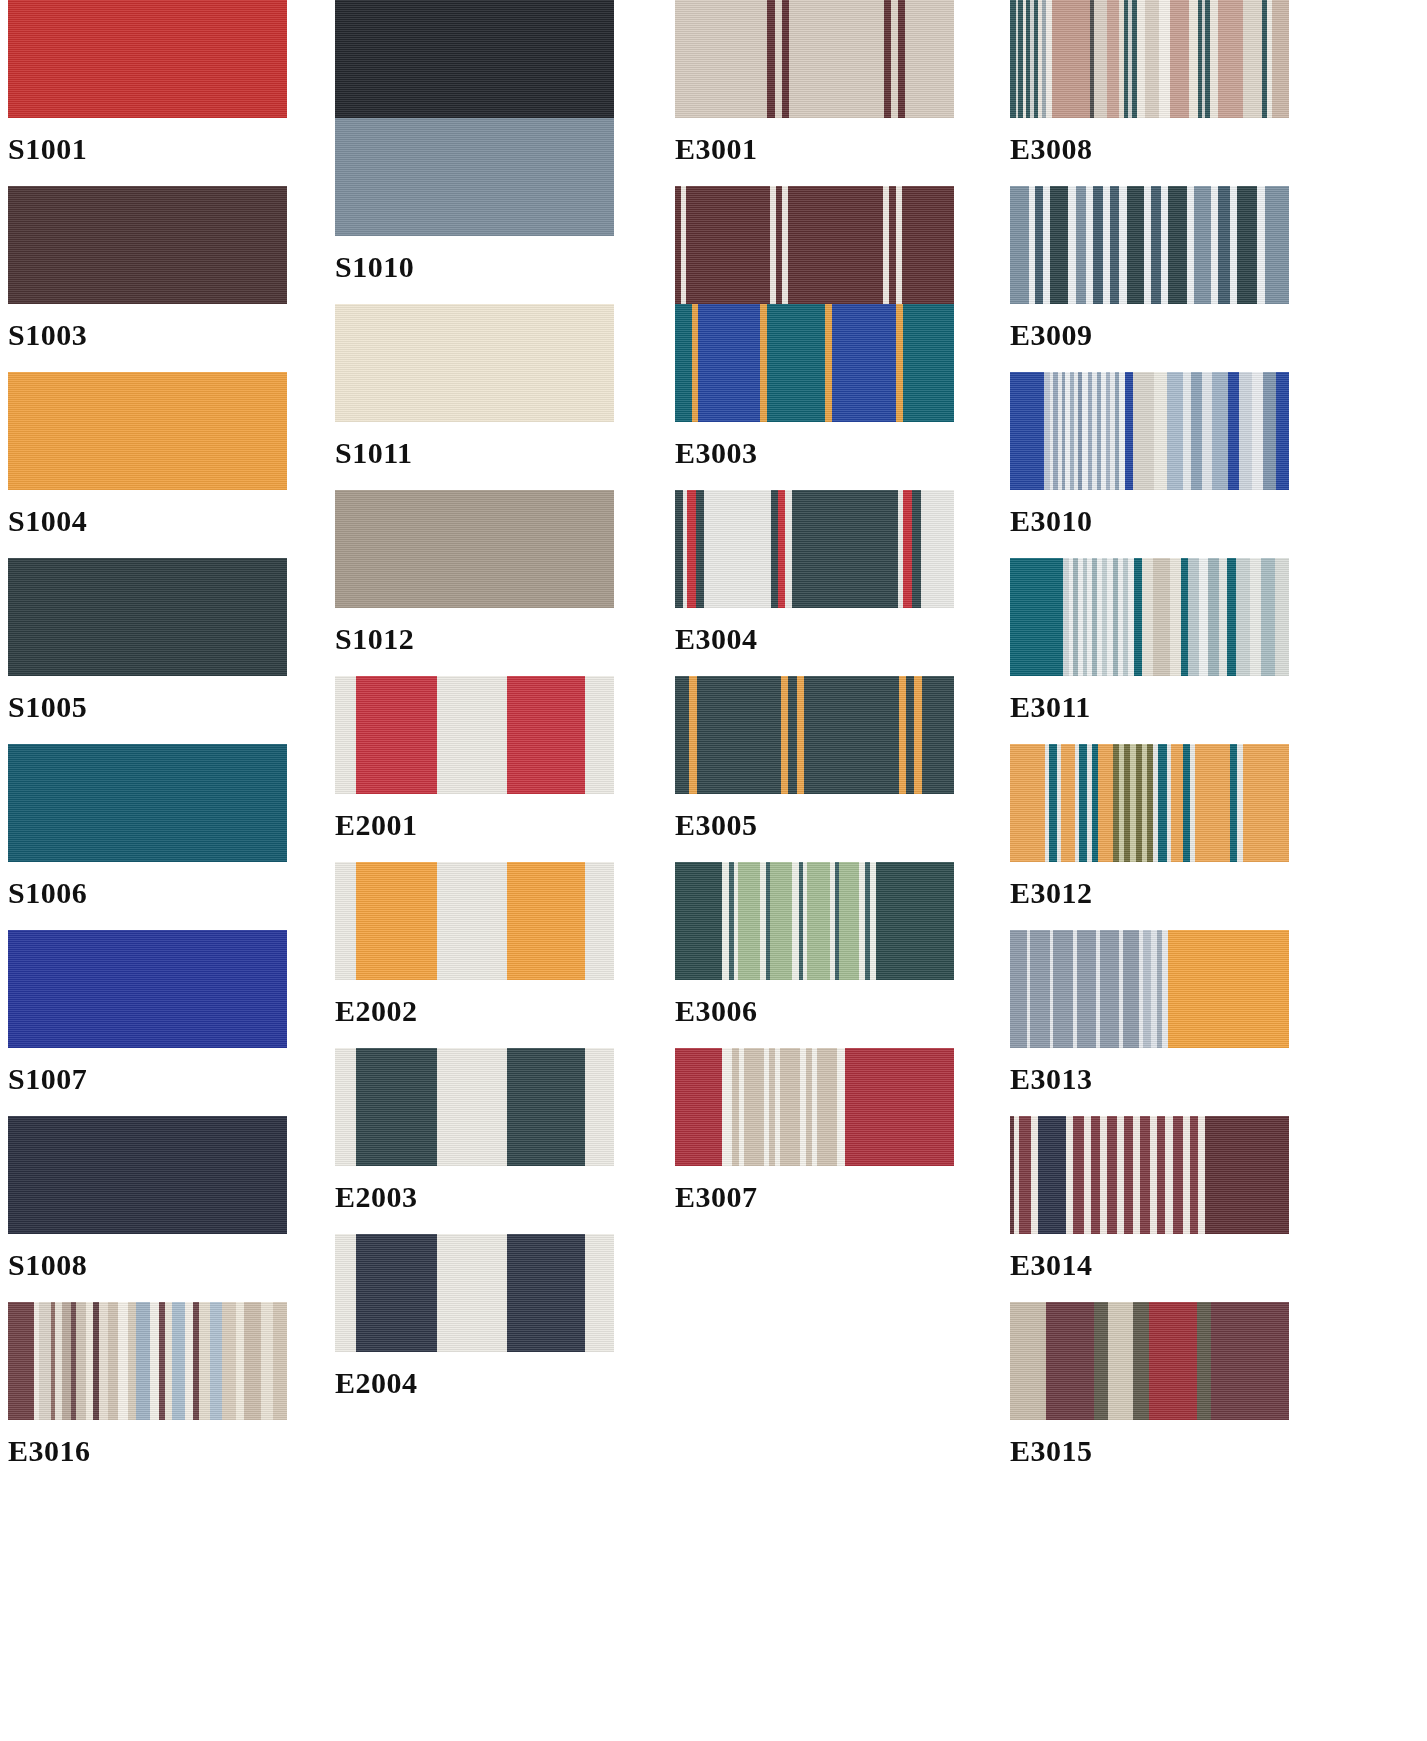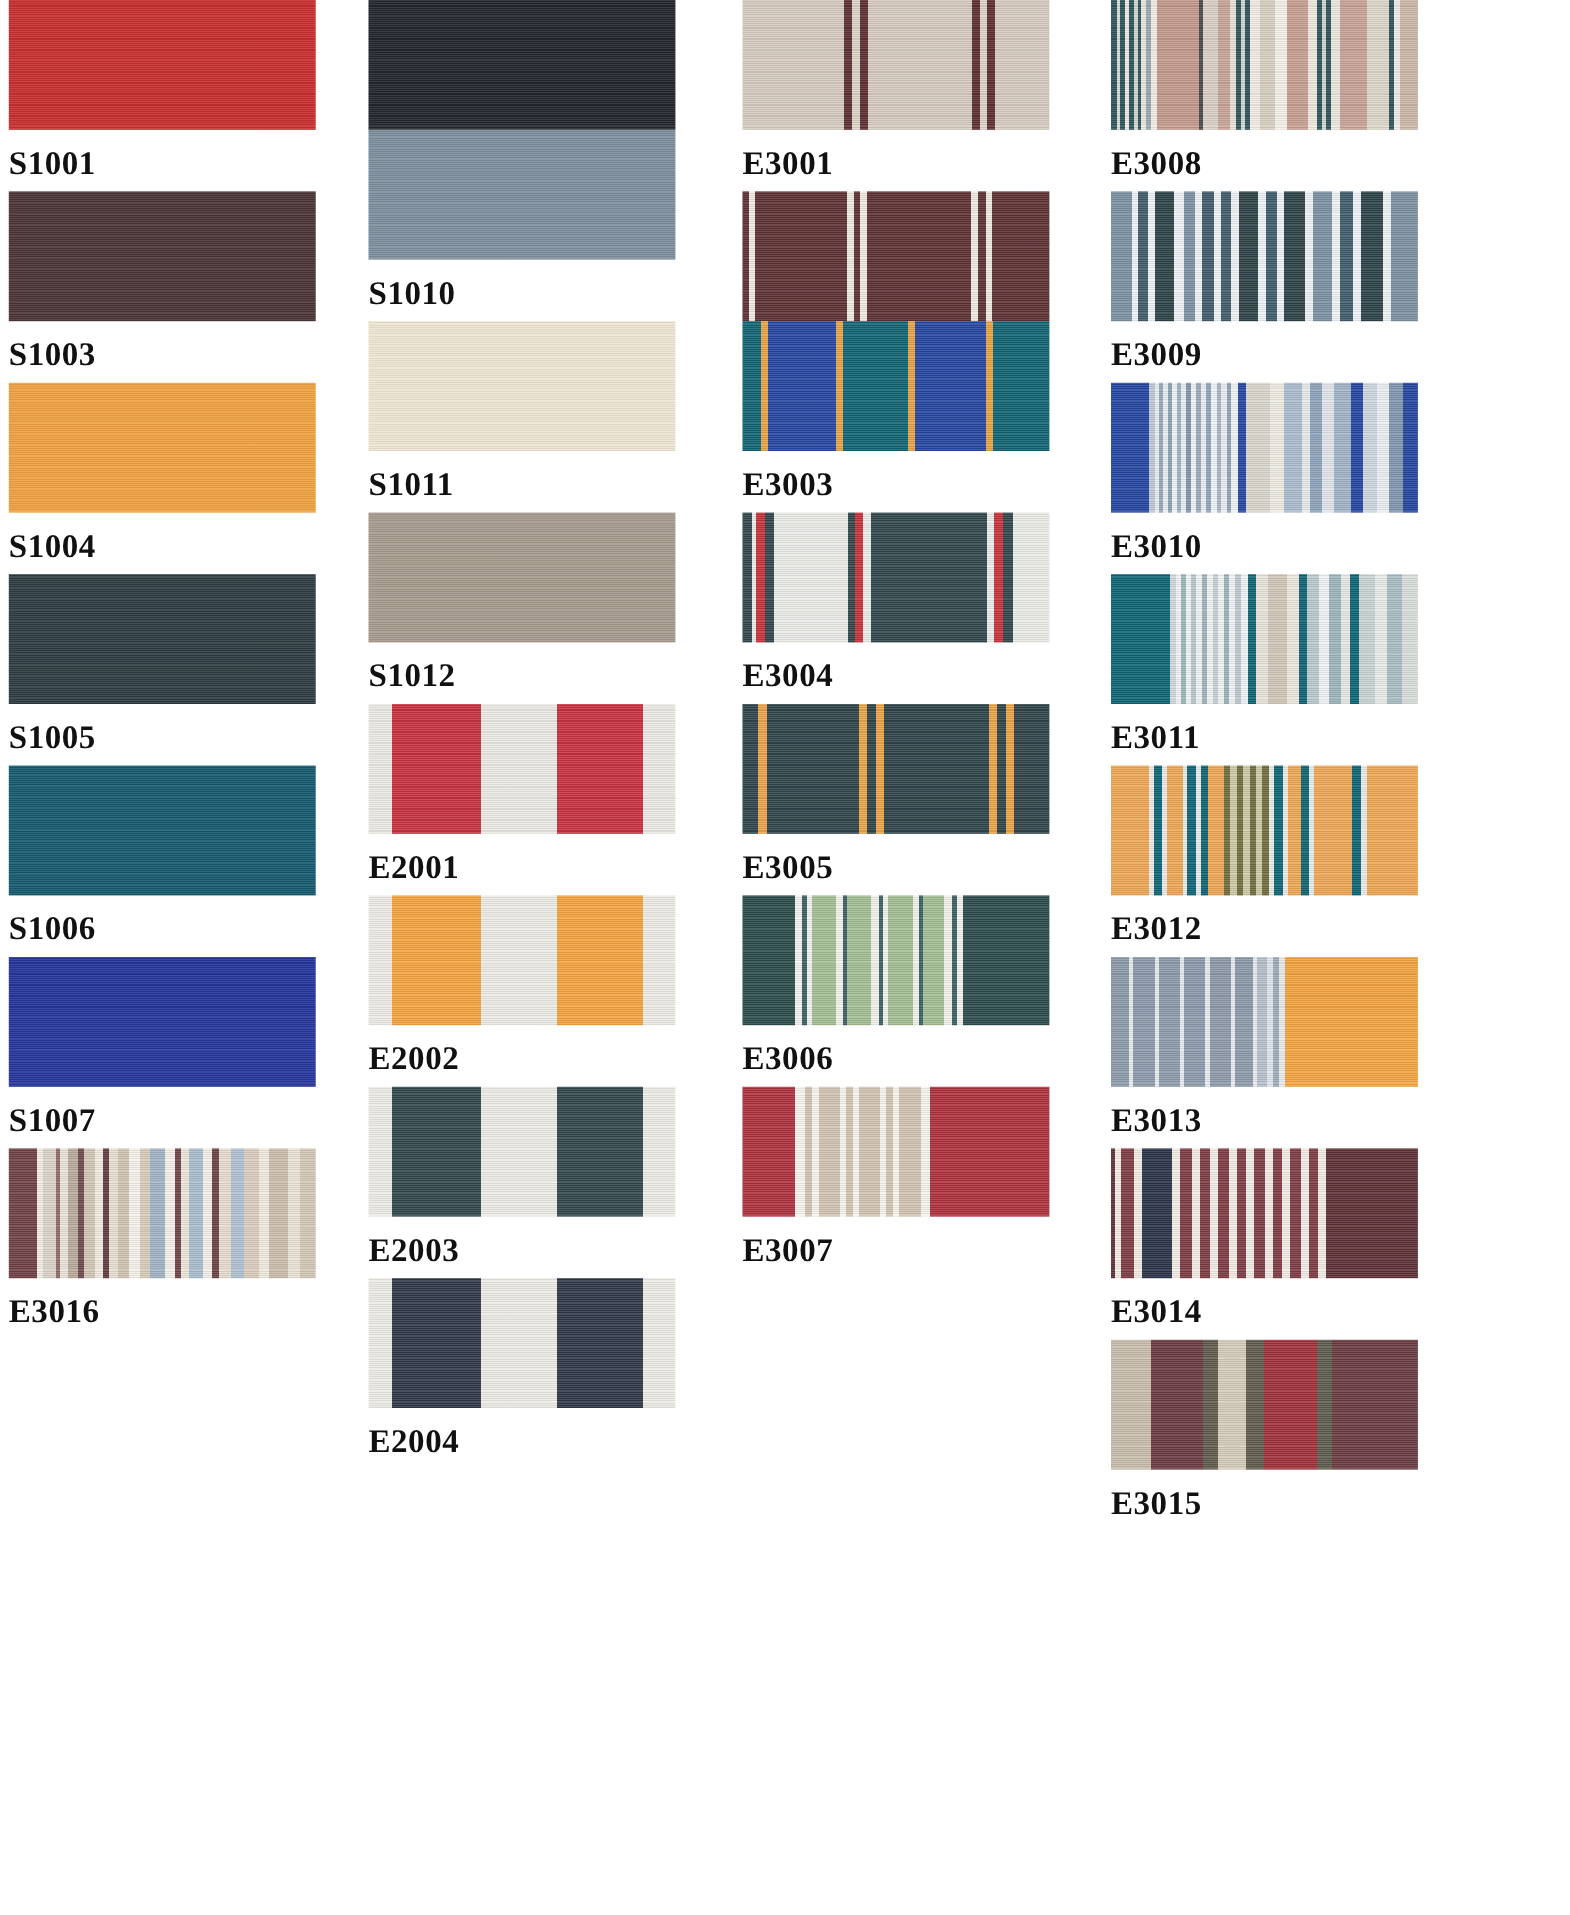--- a/index.html
+++ b/index.html
@@ -45,21 +45,21 @@
   .col-3 .swatch{width:279px;}
 
   .code{
     font-family:"Liberation Serif", serif;
     font-weight:bold;
     font-size:30px;
     line-height:30px;
     color:#111111;
     letter-spacing:0.5px;
     padding-top:16px;
-    padding-bottom:10px;
+    padding-bottom:22px;
     white-space:nowrap;
   }
   
   .weave::after{
     content:"";
     position:absolute;
     inset:0;
     background-image:repeating-linear-gradient(
         to bottom,
         rgba(255,255,255,0.10) 0px,
@@ -104,20 +104,24 @@
       </div>
       <div class="cell">
         <div class="swatch weave" style="background: rgb(20, 89, 109);"></div>
         <div class="code">S1006</div>
       </div>
       <div class="cell">
         <div class="swatch weave" style="background: rgb(38, 53, 154);"></div>
         <div class="code">S1007</div>
       </div>
       <div class="cell">
+        <div class="swatch weave" style="background: rgb(42, 47, 64);"></div>
+        <div class="code">S1008</div>
+      </div>
+      <div class="cell">
         <div class="swatch weave-v" style="background: linear-gradient(to right, rgb(110, 63, 68) 0%, rgb(110, 63, 68) 9.184%, rgb(240, 236, 228) 9.184%, rgb(240, 236, 228) 11.224%, rgb(217, 210, 199) 11.224%, rgb(217, 210, 199) 15.306%, rgb(141, 107, 99) 15.306%, rgb(141, 107, 99) 16.837%, rgb(232, 226, 215) 16.837%, rgb(232, 226, 215) 19.388%, rgb(185, 169, 156) 19.388%, rgb(185, 169, 156) 22.449%, rgb(109, 74, 76) 22.449%, rgb(109, 74, 76) 24.49%, rgb(207, 196, 182) 24.49%, rgb(207, 196, 182) 28.061%, rgb(239, 233, 222) 28.061%, rgb(239, 233, 222) 30.612%, rgb(94, 61, 66) 30.612%, rgb(94, 61, 66) 32.653%, rgb(230, 222, 210) 32.653%, rgb(230, 222, 210) 35.714%, rgb(207, 194, 178) 35.714%, rgb(207, 194, 178) 39.286%, rgb(244, 240, 232) 39.286%, rgb(244, 240, 232) 42.857%, rgb(214, 203, 187) 42.857%, rgb(214, 203, 187) 45.918%, rgb(159, 178, 196) 45.918%, rgb(159, 178, 196) 51.02%, rgb(242, 239, 232) 51.02%, rgb(242, 239, 232) 54.082%, rgb(109, 67, 72) 54.082%, rgb(109, 67, 72) 56.122%, rgb(234, 228, 216) 56.122%, rgb(234, 228, 216) 58.673%, rgb(168, 188, 205) 58.673%, rgb(168, 188, 205) 63.265%, rgb(242, 238, 230) 63.265%, rgb(242, 238, 230) 66.327%, rgb(106, 66, 70) 66.327%, rgb(106, 66, 70) 68.367%, rgb(227, 219, 205) 68.367%, rgb(227, 219, 205) 72.449%, rgb(174, 192, 208) 72.449%, rgb(174, 192, 208) 76.531%, rgb(216, 204, 188) 76.531%, rgb(216, 204, 188) 81.633%, rgb(239, 233, 221) 81.633%, rgb(239, 233, 221) 84.694%, rgb(203, 188, 171) 84.694%, rgb(203, 188, 171) 90.816%, rgb(233, 226, 213) 90.816%, rgb(233, 226, 213) 94.898%, rgb(211, 198, 181) 94.898%, rgb(211, 198, 181) 100%);"></div>
         <div class="code">E3016</div>
       </div>
     </div>
   <div class="col col-1">
       <div class="cell">
         <div class="swatch weave" style="background: rgb(35, 38, 44);"></div>
       </div>
       <div class="cell">
         <div class="swatch weave" style="background: rgb(124, 141, 156);"></div>

